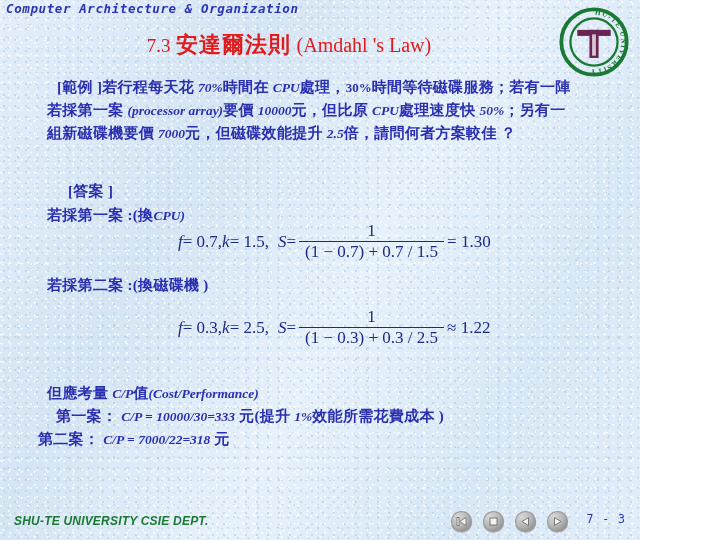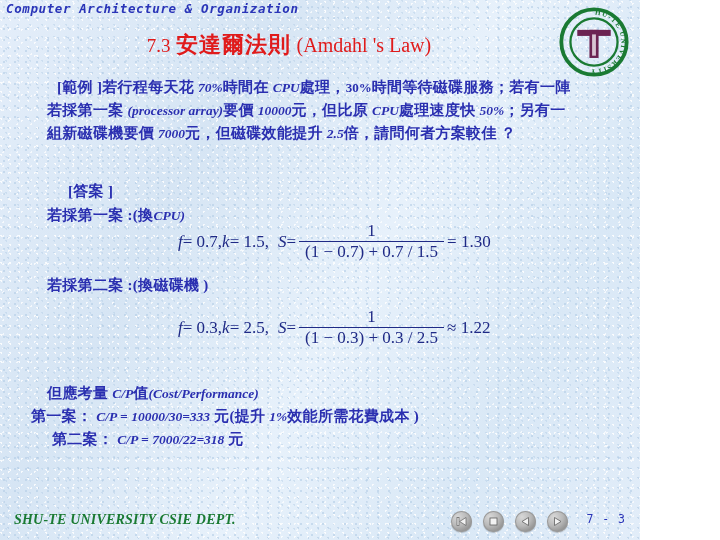--- a/index.html
+++ b/index.html
@@ -128,24 +128,24 @@
     text-align: right;
   }
   .fgap { display: inline-block; width: 9px; }
 
   
   .footer-text {
     position: absolute;
     left: 14px;
     bottom: 12px;
     color: #1a7a33;
-    font-family: Liberation Serif, serif;
+    font-family: Liberation Sans, sans-serif;
     font-weight: bold;
     font-style: italic;
-    font-size: 14px;
+    font-size: 12px;
     letter-spacing: .2px;
     white-space: nowrap;
   }
 
   .nav {
     position: absolute;
     right: 72px;
     bottom: 8px;
     display: flex;
     gap: 11px;
@@ -267,29 +267,29 @@
       <span class="denom">(1 − 0.3) + 0.3 / 2.5</span>
     </span>
     <span>≈ 1.22</span>
   </div>
 
   <div class="body-line" style="left:47px; top:384px;text-align:center;">
     <span class="cjkb">但應考量</span>
     <span class="lat">C/P</span><span class="cjkb">值</span><span class="lat">(Cost/Performance)</span>
   </div>
 
-  <div class="body-line" style="left:31px; top:407px;">
+  <div class="body-line" style="left:56px; top:407px;">
     <span class="cjkb">第一案：</span>
     <span class="lat">C/P = 10000/30=333</span>
     <span class="cjkb">元</span><span class="cjkb">(提升</span>
     <span class="lat">1%</span><span class="cjkb">效能所需花費成本</span>
     <span class="cjkb">)</span>
   </div>
 
-  <div class="body-line" style="left:52px; top:430px;">
+  <div class="body-line" style="left:38px; top:430px;">
     <span class="cjkb">第二案：</span>
     <span class="lat">C/P = 7000/22=318</span>
     <span class="cjkb">元</span>
   </div>
 
 
   <div class="footer-text">SHU-TE UNIVERSITY  CSIE DEPT.</div>
 
   <div class="nav">
     <div class="navbtn">

